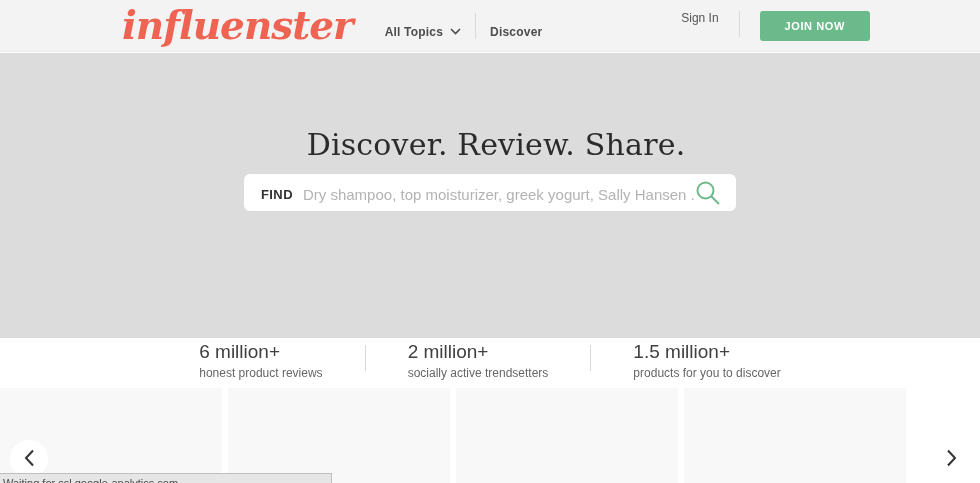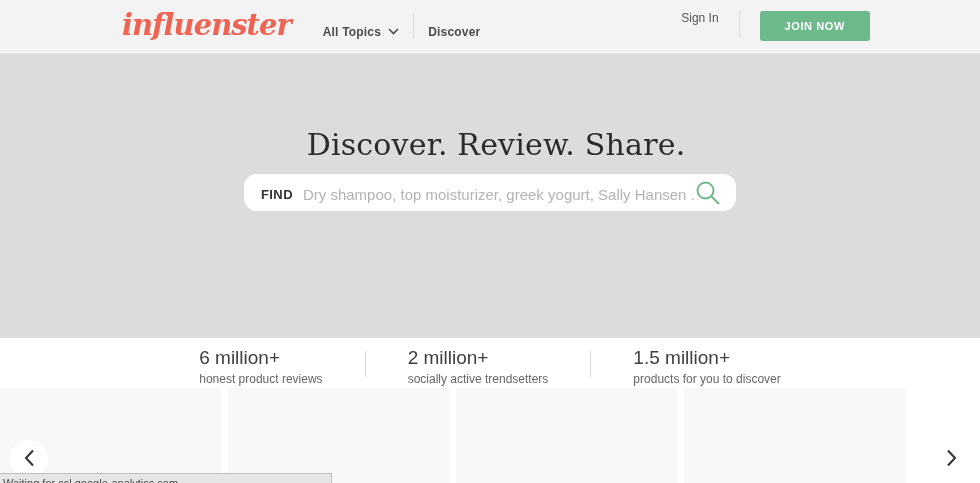--- a/index.html
+++ b/index.html
@@ -24,21 +24,21 @@
     background: #f3f3f3;
     border-bottom: 1px solid #e9e9e9;
     display: flex;
     align-items: center;
   }
   .logo {
     margin-left: 122px;
     font-family: "DejaVu Serif", serif;
     font-style: italic;
     font-weight: bold;
-    font-size: 29px;
+    font-size: 39px;
     letter-spacing: -1px;
     color: #ee6352;
     line-height: 1;
     cursor: pointer;
   }
   .nav-links { display: flex; align-items: flex-end; margin-left: 18px; }
   .nav-link {
     display: flex; align-items: center;
     font-size: 12px; font-weight: bold; color: #4d4d4d;
     padding: 0 14px; cursor: pointer; letter-spacing: .2px;
@@ -79,21 +79,21 @@
     font-size: 30px;
     color: #2b2b2b;
     margin-left: 12px;
     margin-bottom: 12px;
     letter-spacing: .2px;
     text-align: center;
   }
   .searchbar {
     background: #ffffff;
     height: 37px;
-    border-radius: 13px;
+    border-radius: 6px;
     display: flex;
     align-items: center;
     padding: 4px 14px 0 17px;
   }
   .find-label {
     font-size: 13px;
     font-weight: bold;
     color: #333333;
     letter-spacing: .4px;
     margin-right: 10px;
@@ -115,21 +115,21 @@
 
   
   .stats {
     position: absolute;
     top: 338px; left: 0; right: 0;
     height: 50px;
     background: #ffffff;
     display: flex;
     justify-content: center;
     align-items: flex-start;
-    padding-top: 10px;
+    padding-top: 4px;
   }
   .stat { text-align: left; }
   .stat-value { font-size: 19px; color: #404040; line-height: 1.1; }
   .stat-label { font-size: 12px; color: #666666; margin-top: 3px; }
   .stat-divider {
     width: 1px; height: 26px; background: #d8d8d8;
     margin: 3px 42px 0 42px;
   }
 
   

